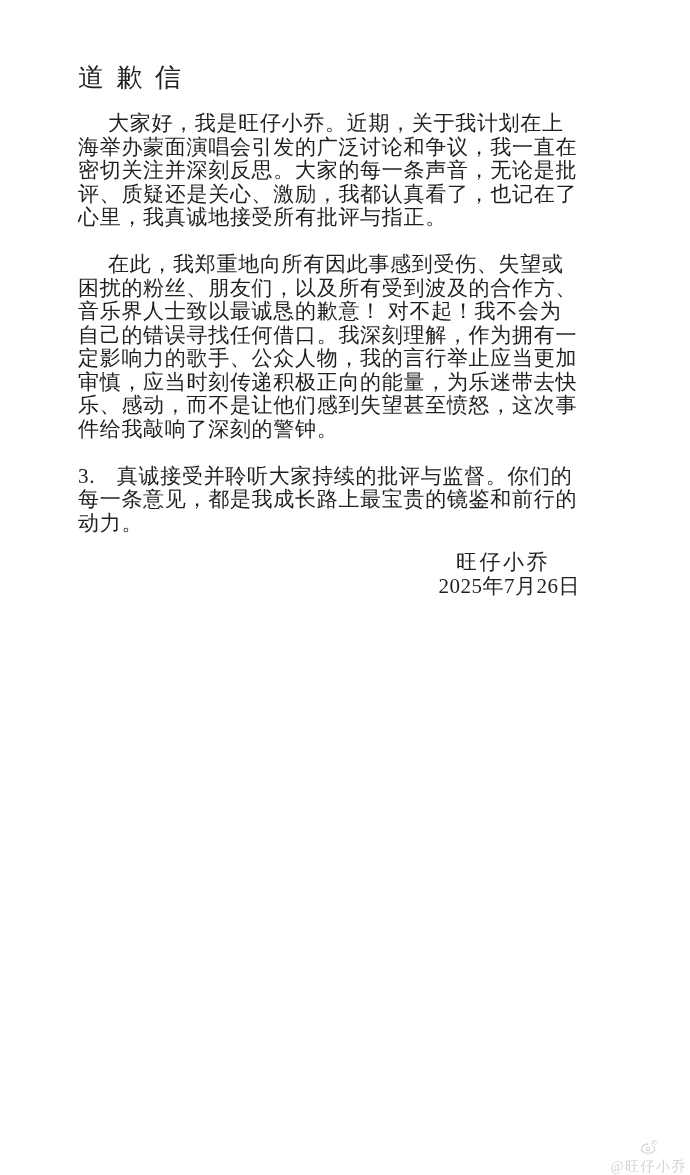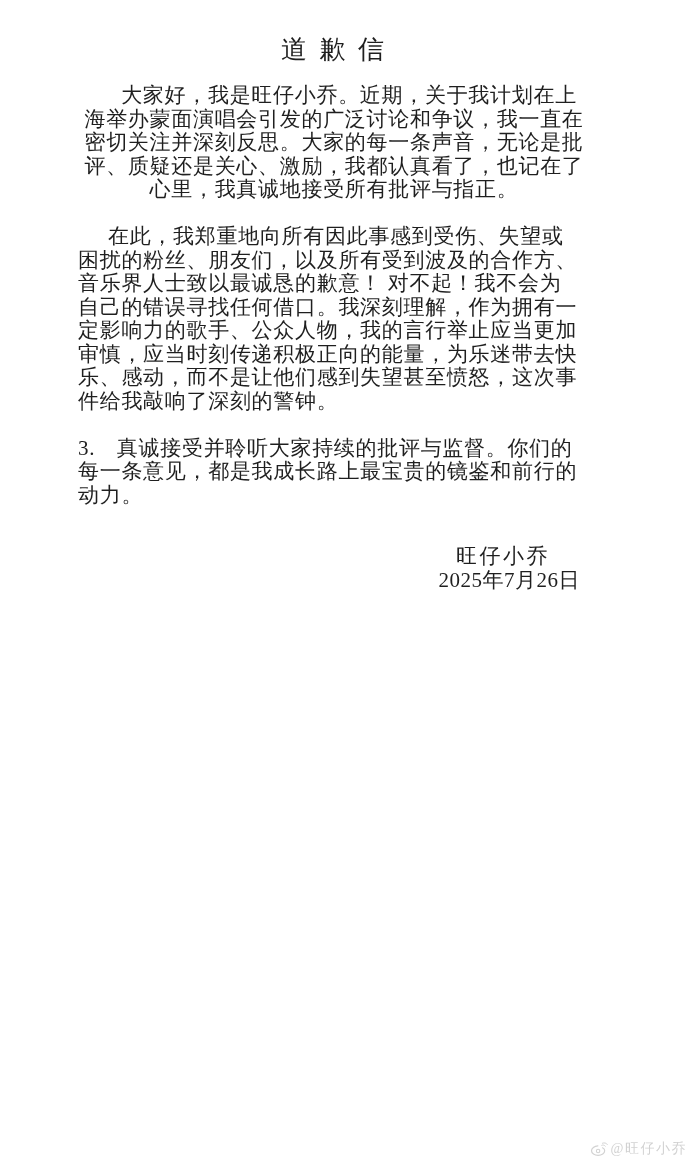--- a/index.html
+++ b/index.html
@@ -15,46 +15,44 @@
     position: relative;
     overflow: hidden;
   }
   .letter {
     position: absolute;
     left: 78px;
     top: 0;
     width: 512px;
   }
   .title {
-    margin: 36px 0 0 0;
-    text-align: center;
+    margin: 64px 0 0 0;
     font-size: 26px;
     font-weight: normal;
     line-height: 28px;
     letter-spacing: 3px;
     white-space: pre-line;
     font-family: Liberation Serif, serif;
   }
   .para {
     font-size: 21px;
     letter-spacing: 0.7px;
     line-height: 23.5px;
     white-space: pre-line;
     margin: 23.5px 0 0 0;
     text-align: left;
   }
   .para.first {
     margin-top: 20px;
-    text-align: center;
   }
   .para.indent {
     text-indent: 30px;
   }
   .sig-block {
-    margin-top: 38px;
+    margin-top: 16px;
     text-align: right;
     font-size: 21px;
     line-height: 23.5px;
   }
   .sig-name {
     padding-right: 40px;
     letter-spacing: 2.5px;
   }
   .sig-date {
     padding-right: 10px;
@@ -63,20 +61,21 @@
   .watermark {
     position: absolute;
     right: 3px;
     top: 1140px;
     display: flex;
     align-items: center;
     gap: 3px;
     color: #d2d2d2;
     font-size: 14px;
     letter-spacing: 1.5px;
+    flex-direction: column;
   }
   .watermark svg {
     display: block;
   }
 </style>
 </head>
 <body>
 
 <div class="letter">
 

